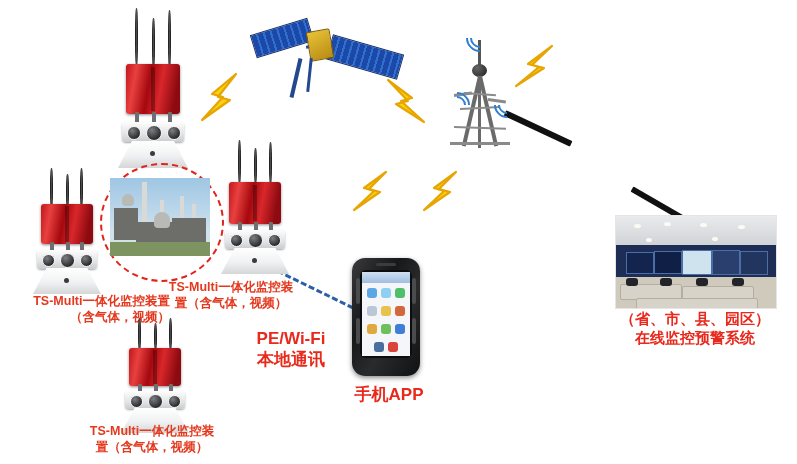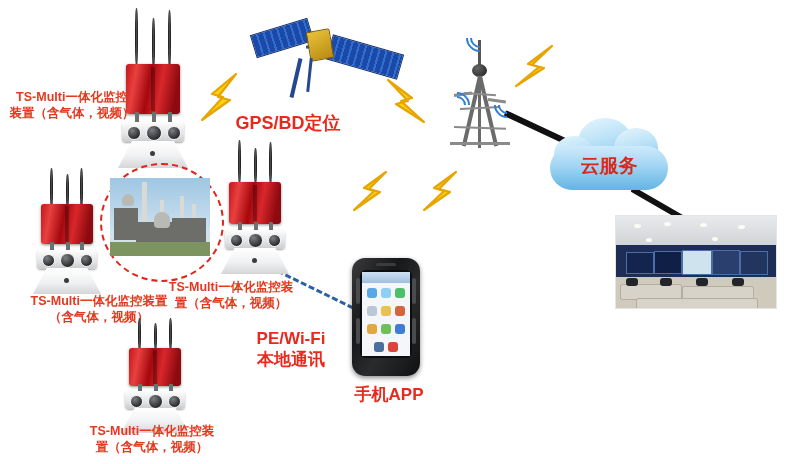--- a/index.html
+++ b/index.html
@@ -124,39 +124,37 @@
     <div class="dev-neck" style="left:27px;top:104px;width:4px;height:12px;"></div>
     <div class="dev-neck" style="left:44px;top:104px;width:4px;height:12px;"></div>
     <div class="dev-neck" style="left:60px;top:104px;width:4px;height:12px;"></div>
     <div class="dev-ring" style="left:14px;top:114px;width:62px;height:20px;"></div>
     <div class="dev-port" style="left:19px;top:118px;width:12px;height:12px;"></div>
     <div class="dev-port" style="left:38px;top:117px;width:14px;height:14px;"></div>
     <div class="dev-port" style="left:59px;top:118px;width:12px;height:12px;"></div>
     <div class="dev-cone" style="left:10px;top:133px;width:70px;height:27px;clip-path:polygon(20% 0,80% 0,100% 100%,0 100%);"></div>
     <div class="dev-dot" style="left:42px;top:143px;width:5px;height:5px;"></div>
   </div>
-  <div class="lbl dev" style="left:2px;top:90px;width:140px;">TS-Multi一体化监控
-装置（含气体，视频）</div>
 
   <div class="device" style="left:22px;top:168px;width:92px;height:120px;">
     <div class="dev-ant" style="left:28px;top:0;width:3px;height:40px;"></div>
     <div class="dev-ant" style="left:44px;top:6px;width:3px;height:34px;"></div>
     <div class="dev-ant" style="left:58px;top:0;width:3px;height:40px;"></div>
     <div class="dev-body" style="left:19px;top:36px;width:52px;height:40px;"></div>
     <div class="dev-neck" style="left:28px;top:74px;width:4px;height:10px;"></div>
     <div class="dev-neck" style="left:44px;top:74px;width:4px;height:10px;"></div>
     <div class="dev-neck" style="left:58px;top:74px;width:4px;height:10px;"></div>
     <div class="dev-ring" style="left:15px;top:82px;width:60px;height:19px;"></div>
     <div class="dev-port" style="left:20px;top:86px;width:11px;height:11px;"></div>
     <div class="dev-port" style="left:38px;top:85px;width:13px;height:13px;"></div>
     <div class="dev-port" style="left:58px;top:86px;width:11px;height:11px;"></div>
     <div class="dev-cone" style="left:11px;top:100px;width:68px;height:26px;clip-path:polygon(20% 0,80% 0,100% 100%,0 100%);"></div>
     <div class="dev-dot" style="left:42px;top:110px;width:5px;height:5px;"></div>
   </div>
-  <div class="lbl dev" style="left:14px;top:294px;width:170px;">TS-Multi一体化监控装置
+  <div class="lbl dev" style="left:0px;top:294px;width:170px;text-align:right;">TS-Multi一体化监控装置
 （含气体，视频）</div>
 
   <div class="device" style="left:210px;top:140px;width:92px;height:130px;">
     <div class="dev-ant" style="left:28px;top:0;width:3px;height:44px;"></div>
     <div class="dev-ant" style="left:44px;top:8px;width:3px;height:36px;"></div>
     <div class="dev-ant" style="left:59px;top:2px;width:3px;height:42px;"></div>
     <div class="dev-body" style="left:19px;top:42px;width:52px;height:42px;"></div>
     <div class="dev-neck" style="left:28px;top:82px;width:4px;height:10px;"></div>
     <div class="dev-neck" style="left:44px;top:82px;width:4px;height:10px;"></div>
     <div class="dev-neck" style="left:59px;top:82px;width:4px;height:10px;"></div>
@@ -209,21 +207,20 @@
     <div class="satbody" style="left:58px;top:16px;width:22px;height:28px;transform:rotate(-10deg);"></div>
     <div class="satarm" style="left:44px;top:44px;width:4px;height:40px;transform:rotate(13deg);"></div>
     <div class="satarm" style="left:58px;top:44px;width:3px;height:34px;transform:rotate(6deg);"></div>
   </div>
 
   <div class="bolt" style="left:190px;top:72px;width:62px;height:52px;">
     <svg width="62" height="52" viewBox="0 0 62 52">
       <polygon points="46,2 22,22 33,25 12,48 40,28 28,25" fill="#f5d313" stroke="#e8a400" stroke-width="2.2" stroke-linejoin="round"></polygon>
     </svg>
   </div>
-  <div class="lbl big" style="left:218px;top:112px;width:140px;">GPS/BD定位</div>
 
   <div class="bolt" style="left:378px;top:78px;width:58px;height:48px;">
     <svg width="58" height="48" viewBox="0 0 58 48">
       <polygon points="10,2 34,20 23,23 46,44 18,26 30,23" fill="#f5d313" stroke="#e8a400" stroke-width="2.2" stroke-linejoin="round"></polygon>
     </svg>
   </div>
 
   <div class="tower" style="left:432px;top:22px;width:96px;height:130px;">
     <div class="twr-mast" style="left:46px;top:18px;width:3px;height:34px;"></div>
     <div class="twr-ball" style="left:40px;top:42px;width:15px;height:13px;"></div>
@@ -255,27 +252,20 @@
       <polygon points="38,2 16,18 26,21 6,40 32,22 21,19" fill="#f5d313" stroke="#e8a400" stroke-width="2.2" stroke-linejoin="round"></polygon>
     </svg>
   </div>
 
   <div class="bolt" style="left:418px;top:170px;width:52px;height:44px;">
     <svg width="52" height="44" viewBox="0 0 52 44">
       <polygon points="38,2 16,18 26,21 6,40 32,22 21,19" fill="#f5d313" stroke="#e8a400" stroke-width="2.2" stroke-linejoin="round"></polygon>
     </svg>
   </div>
 
-  <div class="cloud" style="left:548px;top:118px;width:128px;height:74px;">
-    <div class="cbub" style="left:30px;top:0;width:54px;height:48px;"></div>
-    <div class="cbub" style="left:66px;top:10px;width:44px;height:40px;"></div>
-    <div class="cbub" style="left:6px;top:18px;width:40px;height:36px;"></div>
-    <div class="cbase" style="left:2px;top:28px;width:118px;height:44px;"></div>
-    <div class="lbl cloudtxt" style="left:0;top:36px;width:122px;">云服务</div>
-  </div>
 
   <div class="photo" style="left:615px;top:215px;width:160px;height:92px;border:1px solid #e5e5e5;">
     <div class="cr-ceil"></div>
     <div class="cr-light" style="left:18px;top:8px;width:7px;height:4px;"></div>
     <div class="cr-light" style="left:48px;top:6px;width:7px;height:4px;"></div>
     <div class="cr-light" style="left:84px;top:7px;width:7px;height:4px;"></div>
     <div class="cr-light" style="left:122px;top:9px;width:7px;height:4px;"></div>
     <div class="cr-light" style="left:30px;top:22px;width:6px;height:4px;"></div>
     <div class="cr-light" style="left:96px;top:21px;width:6px;height:4px;"></div>
     <div class="cr-wall" style="top:31%;height:36%;"></div>
@@ -286,20 +276,22 @@
     <div class="cr-screen" style="left:124px;top:35px;width:26px;height:22px;background:#22355f;"></div>
     <div class="cr-floor" style="height:34%;"></div>
     <div class="cr-desk" style="left:4px;top:68px;width:60px;height:14px;"></div>
     <div class="cr-desk" style="left:66px;top:70px;width:70px;height:14px;"></div>
     <div class="cr-desk" style="left:20px;top:82px;width:120px;height:9px;"></div>
     <div class="cr-chair" style="left:10px;top:62px;width:12px;height:8px;"></div>
     <div class="cr-chair" style="left:44px;top:62px;width:12px;height:8px;"></div>
     <div class="cr-chair" style="left:80px;top:62px;width:12px;height:8px;"></div>
     <div class="cr-chair" style="left:116px;top:62px;width:12px;height:8px;"></div>
   </div>
+  <div class="lbl" style="left:600px;top:310px;width:190px;font-size:15px;">（省、市、县、园区）
+在线监控预警系统</div>
 
   <div class="phone" style="left:352px;top:258px;width:68px;height:118px;">
     <div class="phone-spk" style="left:24px;top:5px;width:20px;height:3px;"></div>
     <div class="grip" style="left:4px;top:20px;width:4px;height:26px;"></div>
     <div class="grip" style="left:60px;top:20px;width:4px;height:26px;"></div>
     <div class="grip" style="left:4px;top:60px;width:4px;height:26px;"></div>
     <div class="grip" style="left:60px;top:60px;width:4px;height:26px;"></div>
     <div class="phone-bez" style="left:8px;top:12px;width:52px;height:88px;"></div>
     <div class="phone-scr" style="left:10px;top:14px;width:48px;height:84px;">
       <div class="scr-top"></div>

